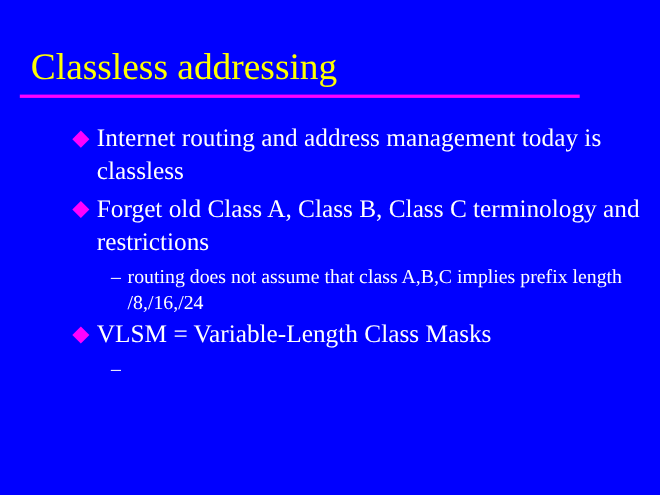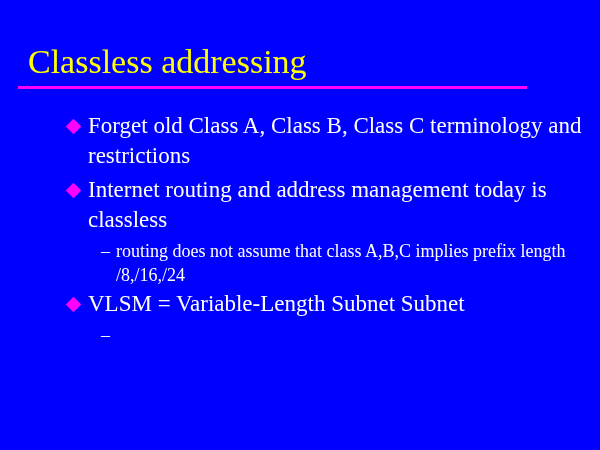--- a/index.html
+++ b/index.html
@@ -95,37 +95,37 @@
 <div class="slide">
 
   <div class="slide-title">Classless addressing</div>
 
   <div class="title-rule"></div>
 
   <div class="body-list">
 
     <div class="bullet-row">
       <span class="bullet-marker"></span>
-      <span class="bullet-text">Forget old Class A, Class B, Class C terminology and restrictions</span>
+      <span class="bullet-text">Internet routing and address management today is classless</span>
     </div>
 
     <div class="bullet-row">
       <span class="bullet-marker"></span>
-      <span class="bullet-text">Internet routing and address management today is classless</span>
+      <span class="bullet-text">Forget old Class A, Class B, Class C terminology and restrictions</span>
     </div>
 
 
     <div class="sub-row">
       <span class="sub-marker">–</span>
       <span class="sub-text">routing does not assume that class A,B,C implies prefix length /8,/16,/24</span>
     </div>
 
     <div class="bullet-row">
       <span class="bullet-marker"></span>
-      <span class="bullet-text">VLSM = Variable-Length Subnet Subnet</span>
+      <span class="bullet-text">VLSM = Variable-Length Class Masks</span>
     </div>
 
     <div class="sub-row">
       <span class="sub-marker">–</span>
     </div>
 
   </div>
 </div>
 
 </body></html>

